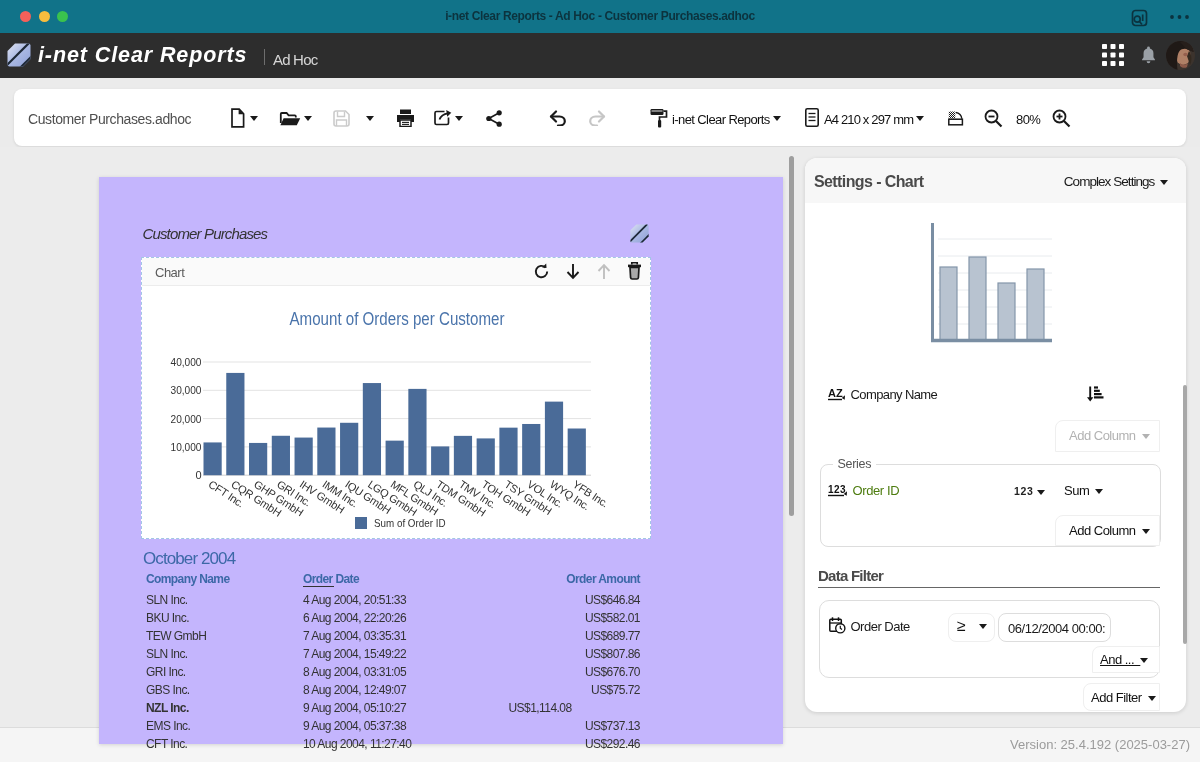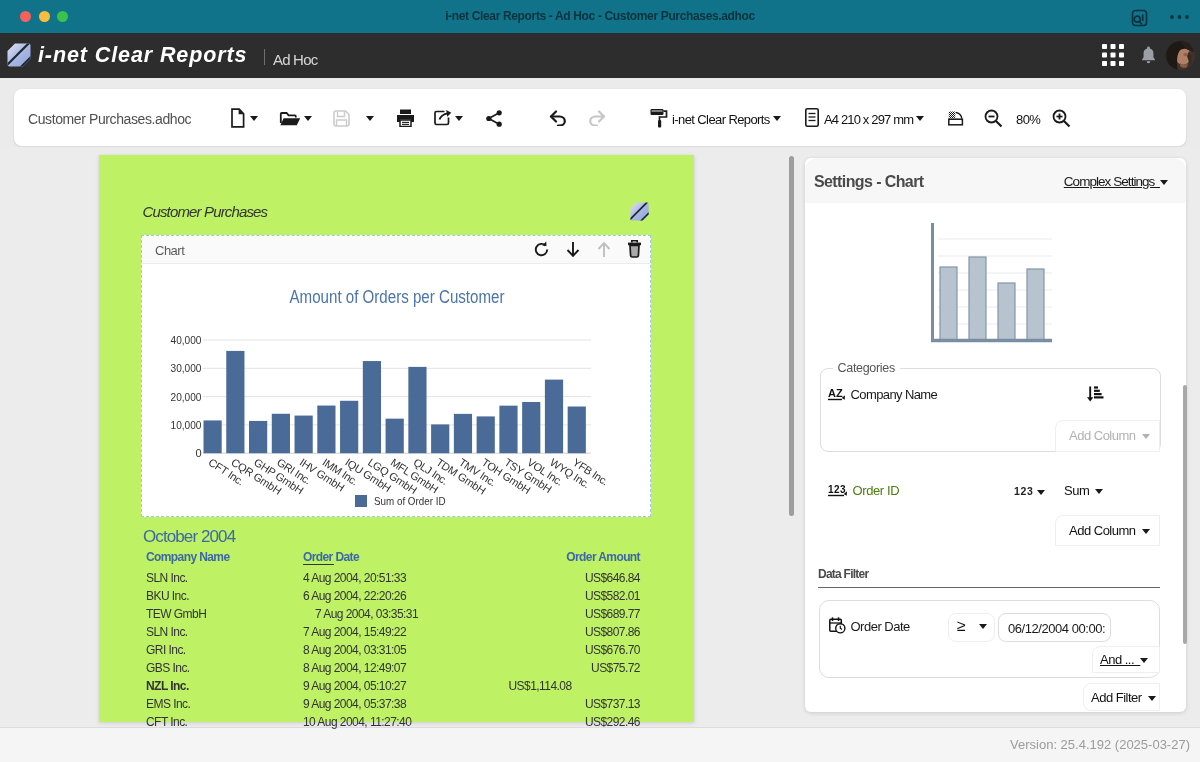--- a/index.html
+++ b/index.html
@@ -20,40 +20,40 @@
 
 
 #toolbarwrap { position:absolute; left:0; top:78px; width:1200px; height:69px; background:#ebebeb; }
 #toolbar { position:absolute; left:14px; top:11px; width:1172px; height:57px; background:#fff; border-radius:8px; box-shadow:0 1px 3px rgba(0,0,0,0.10); }
 #tb-name { position:absolute; left:28px; top:111px; font-size:14px; letter-spacing:-0.4px; color:#4f4f4f; }
 .caret { display:inline-block; width:0; height:0; border-left:4.5px solid transparent; border-right:4.5px solid transparent; border-top:5px solid #1a1a1a; vertical-align:middle; }
 .tbtxt { position:absolute; top:112px; font-size:13px; color:#111; letter-spacing:-0.6px; }
 
 
 #content { position:absolute; left:0; top:147px; width:1200px; height:580px; background:#ececec; }
-#page { position:absolute; left:99px; top:8px; width:595px; height:567px; background:#bef264; box-shadow:0 1px 4px rgba(0,0,0,0.14); }
+#page { position:absolute; left:99px; top:30px; width:684px; height:567px; background:#c4b5fd; box-shadow:0 1px 4px rgba(0,0,0,0.14); }
 #repTitle { position:absolute; left:43.5px; top:47.5px; font-size:15px; font-style:italic; letter-spacing:-0.85px; color:#333; }
 #minilogo { position:absolute; left:531px; top:47px; }
 #chartbox { position:absolute; left:42px; top:80px; width:510px; height:282px; border:1px dashed #a3c6e4; background:#fff; }
 #chartbox .cb-head { position:absolute; left:0; top:0; right:0; height:28px; background:#fafafa; border-bottom:1px solid #ececec; }
 #chartbox .cb-title { position:absolute; left:13px; top:7px; font-size:13px; letter-spacing:-0.5px; color:#5c5c5c; }
 
 
 #july { position:absolute; left:44px; top:372px; font-size:17px; letter-spacing:-0.9px; color:#3c68a7; }
 .th { position:absolute; font-size:12px; font-weight:bold; letter-spacing:-0.6px; color:#3c68a7; white-space:nowrap; }
 .td { position:absolute; font-size:12px; letter-spacing:-0.55px; color:#333; white-space:nowrap; }
 
 
 #sbLeft { position:absolute; left:789px; top:9px; width:5px; height:360px; background:#9e9e9e; border-radius:3px; }
 
 
-#panel { position:absolute; left:805px; top:11px; width:381px; height:554px; background:#fff; border-radius:6px; box-shadow:0 1px 4px rgba(0,0,0,0.14); }
+#panel { position:absolute; left:805px; top:11px; width:381px; height:554px; background:#fff; border-radius:12px; box-shadow:0 1px 4px rgba(0,0,0,0.14); }
 #panel-head { position:absolute; left:0; top:0; right:0; height:45px; background:#f7f7f7; border-radius:12px 12px 0 0; }
 #panel-title { position:absolute; left:9px; top:15px; font-size:16px; font-weight:bold; letter-spacing:-0.6px; color:#4a4a4a; }
-#complex { position:absolute; right:18px; top:16px; font-size:13.5px; letter-spacing:-0.95px; color:#1a1a1a;text-decoration:underline; }
+#complex { position:absolute; right:18px; top:16px; font-size:13.5px; letter-spacing:-0.95px; color:#1a1a1a; }
 .fieldset { position:absolute; left:14.5px; width:341px; border:1px solid #ddd; border-radius:8px; }
 .fieldset .legend { position:absolute; left:12px; top:-8px; background:#fff; padding:0 5px; font-size:12.5px; letter-spacing:-0.3px; color:#555; }
 .btnish { position:absolute; border:1px solid #efefef; border-radius:8px 0 0 0; background:#fff; }
 #sbPanel { position:absolute; left:1183px; top:238px; width:4px; height:259px; background:#a8a8a8; border-radius:2px; }
 
 
 #footer { position:absolute; left:0; top:727px; width:1200px; height:35px; background:#f5f5f5; border-top:1px solid #dcdcdc; }
 #version { position:absolute; right:10px; top:9px; font-size:13px; color:#9b9b9b; }
 </style>
 </head>
@@ -311,21 +311,21 @@
         <div class="th" style="left:204px; top:394.5px;">Order Date</div>
         <div class="th" style="left:341px; top:394.5px; width:200px; text-align:right;">Order Amount</div>
         <div class="td" style="left:204px; top:408.5px; width:31px; height:1.5px; background:#333;"></div>
         <div class="td" style="left:47px; top:416px;">SLN Inc.</div>
         <div class="td" style="left:204px; top:416px;">4 Aug 2004, 20:51:33</div>
         <div class="td" style="left:341px; top:416px; width:200px; text-align:right;">US$646.84</div>
         <div class="td" style="left:47px; top:434px;">BKU Inc.</div>
         <div class="td" style="left:204px; top:434px;">6 Aug 2004, 22:20:26</div>
         <div class="td" style="left:341px; top:434px; width:200px; text-align:right;">US$582.01</div>
         <div class="td" style="left:47px; top:452px;">TEW GmbH</div>
-        <div class="td" style="left:204px; top:452px;margin-left:12px;">7 Aug 2004, 03:35:31</div>
+        <div class="td" style="left:204px; top:452px;">7 Aug 2004, 03:35:31</div>
         <div class="td" style="left:341px; top:452px; width:200px; text-align:right;">US$689.77</div>
         <div class="td" style="left:47px; top:470px;">SLN Inc.</div>
         <div class="td" style="left:204px; top:470px;">7 Aug 2004, 15:49:22</div>
         <div class="td" style="left:341px; top:470px; width:200px; text-align:right;">US$807.86</div>
         <div class="td" style="left:47px; top:488px;">GRI Inc.</div>
         <div class="td" style="left:204px; top:488px;">8 Aug 2004, 03:31:05</div>
         <div class="td" style="left:341px; top:488px; width:200px; text-align:right;">US$676.70</div>
         <div class="td" style="left:47px; top:506px;">GBS Inc.</div>
         <div class="td" style="left:204px; top:506px;">8 Aug 2004, 12:49:07</div>
         <div class="td" style="left:341px; top:506px; width:200px; text-align:right;">US$75.72</div>
@@ -359,54 +359,54 @@
       <g fill="#b8c3d0" stroke="#8496aa" stroke-width="1.2">
         <rect x="10" y="45" width="17" height="73"></rect>
         <rect x="39" y="35" width="17" height="83"></rect>
         <rect x="68" y="61" width="17" height="57"></rect>
         <rect x="97" y="47" width="17" height="71"></rect>
       </g>
       <line x1="2.5" y1="1" x2="2.5" y2="120" stroke="#7a8ea3" stroke-width="3"></line>
       <line x1="1" y1="118.5" x2="122" y2="118.5" stroke="#7a8ea3" stroke-width="3.5"></line>
     </svg>
 
-    <div class="fieldset" style="top:210px; height:84px;">
-      <div class="legend">Categories</div>
-    </div>
     <svg class="abs" style="left:23px; top:228px;" width="19" height="16" viewBox="0 0 19 16" id="azicon">
         <text x="0" y="11" font-size="11" font-weight="bold" fill="#111">AZ</text>
         <line x1="0" y1="13.5" x2="14" y2="13.5" stroke="#111" stroke-width="1.4"></line>
         <path d="M16 9 l2 4 l-3.4 0 z" fill="#111" transform="rotate(30 16 11)"></path>
       </svg>
     <div class="abs" style="left:45.5px; top:229px; font-size:13px; letter-spacing:-0.6px; color:#1a1a1a;">Company Name</div>
     <svg class="abs" style="left:281px; top:227px;" width="19" height="18" viewBox="0 0 19 18">
       <line x1="4.2" y1="1.5" x2="4.2" y2="13.5" stroke="#111" stroke-width="1.9"></line>
       <path d="M1 12.2 L7.4 12.2 L4.2 16.6 Z" fill="#111"></path>
       <g stroke="#111" stroke-width="2.2">
         <line x1="8" y1="2.5" x2="12" y2="2.5"></line>
         <line x1="8" y1="5.8" x2="13.8" y2="5.8"></line>
         <line x1="8" y1="9.1" x2="15.6" y2="9.1"></line>
         <line x1="8" y1="12.4" x2="17.5" y2="12.4"></line>
       </g>
     </svg>
     <div class="btnish" style="left:250px; top:262px; width:105px; height:32px;"></div>
     <div class="abs" style="left:264px; top:270px; font-size:13px; letter-spacing:-0.5px; color:#b2b2b2;">Add Column&nbsp;&nbsp;<span class="caret" style="border-top-color:#b2b2b2;"></span></div>
 
+    <div class="fieldset" style="top:306px; height:83px;">
+      <div class="legend">Series</div>
+    </div>
     <svg class="abs" style="left:23px; top:324px;" width="21" height="16" viewBox="0 0 21 16" id="i123">
         <text x="0" y="11" font-size="10" font-weight="bold" fill="#111" letter-spacing="0.5">123</text>
         <line x1="0" y1="13.5" x2="16" y2="13.5" stroke="#111" stroke-width="1.4"></line>
         <path d="M18 9 l2 4 l-3.4 0 z" fill="#111" transform="rotate(30 18 11)"></path>
       </svg>
     <div class="abs" style="left:47.5px; top:325px; font-size:13px; letter-spacing:-0.4px; color:#4d7c0f;">Order ID</div>
     <div class="abs" style="left:209px; top:327px; font-size:10.5px; font-weight:600; color:#222; letter-spacing:0.6px;">123&nbsp;<span class="caret"></span></div>
     <div class="abs" style="left:259px; top:325px; font-size:13px; letter-spacing:-0.5px; color:#111;">Sum&nbsp;&nbsp;<span class="caret"></span></div>
     <div class="btnish" style="left:250px; top:357px; width:105px; height:31px;"></div>
     <div class="abs" style="left:264px; top:365px; font-size:13px; letter-spacing:-0.5px; color:#111;">Add Column&nbsp;&nbsp;<span class="caret"></span></div>
 
-    <div class="abs" style="left:13px; top:409px; font-size:12px; font-weight:bold; letter-spacing:-0.75px; color:#4a4a4a;">Data Filter</div>
+    <div class="abs" style="left:13px; top:409px; font-size:15px; font-weight:bold; letter-spacing:-0.75px; color:#4a4a4a;">Data Filter</div>
     <div class="abs" style="left:13px; top:428.5px; width:342px; height:1.5px; background:#666;"></div>
     <div class="fieldset" style="left:14px; top:442px; width:341px; height:78px; border-radius:10px;"></div>
     <svg class="abs" style="left:24px; top:459px;" width="17" height="17" viewBox="0 0 17 17" id="calico">
         <rect x="0.8" y="2.2" width="11.5" height="12" rx="1" fill="none" stroke="#111" stroke-width="1.5"></rect>
         <line x1="3.5" y1="0.3" x2="3.5" y2="4" stroke="#111" stroke-width="1.5"></line>
         <line x1="9.5" y1="0.3" x2="9.5" y2="4" stroke="#111" stroke-width="1.5"></line>
         <line x1="1" y1="6" x2="12" y2="6" stroke="#111" stroke-width="1.3"></line>
         <circle cx="11.3" cy="11.3" r="4.6" fill="#fff" stroke="#111" stroke-width="1.4"></circle>
         <path d="M11.3 8.8 V11.3 L13 12.6" fill="none" stroke="#111" stroke-width="1.2"></path>
       </svg>

